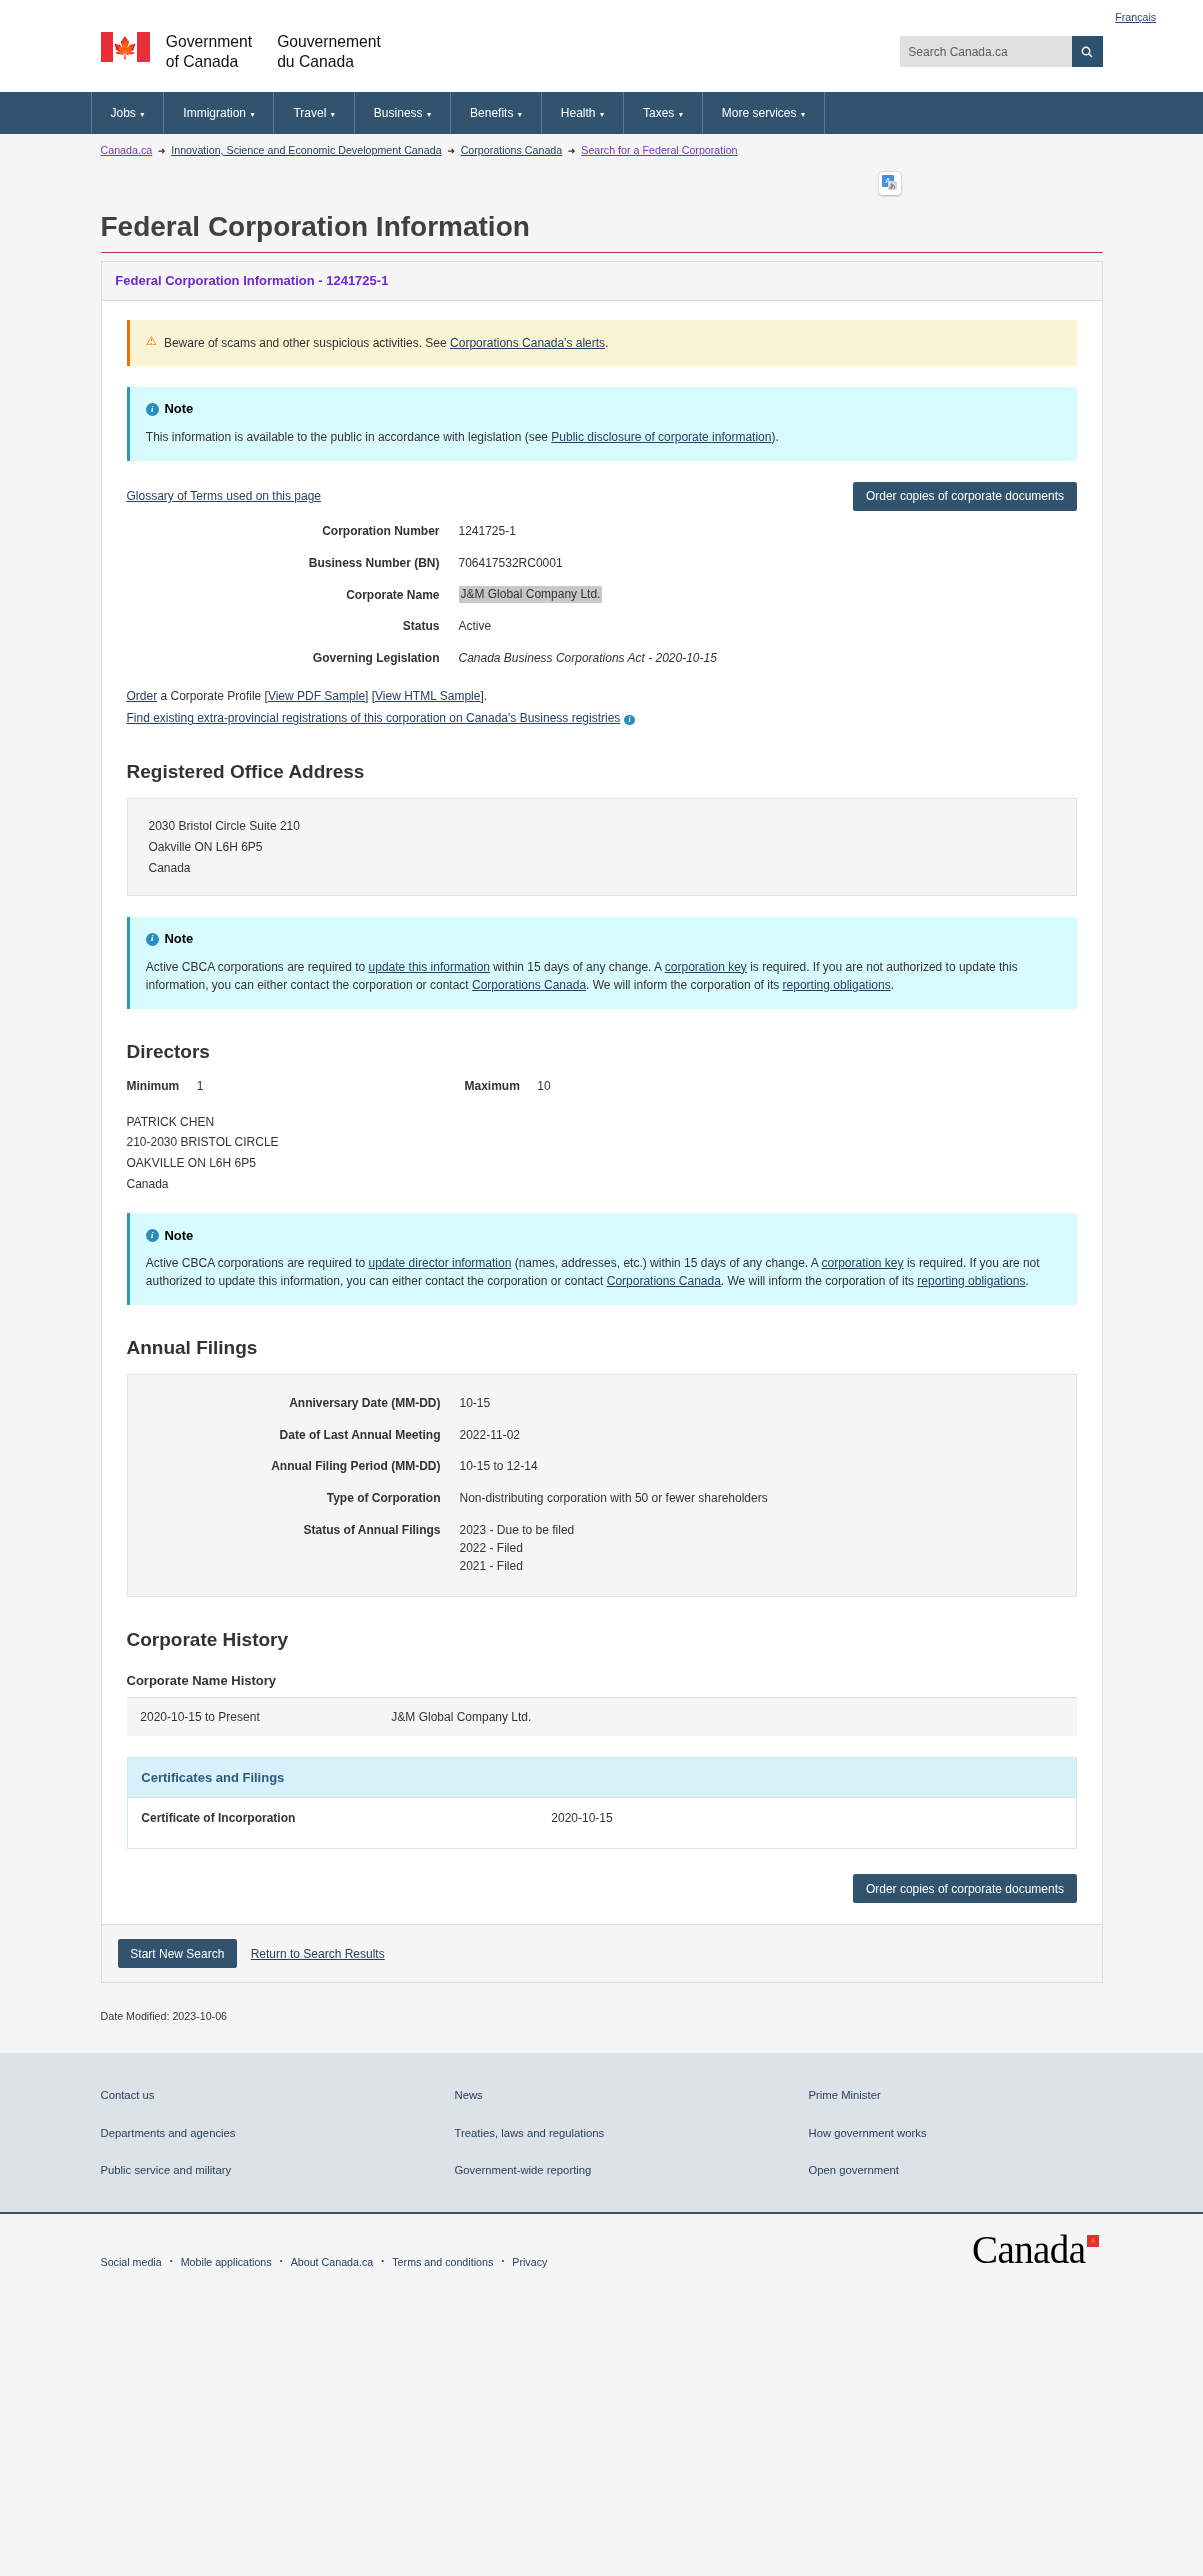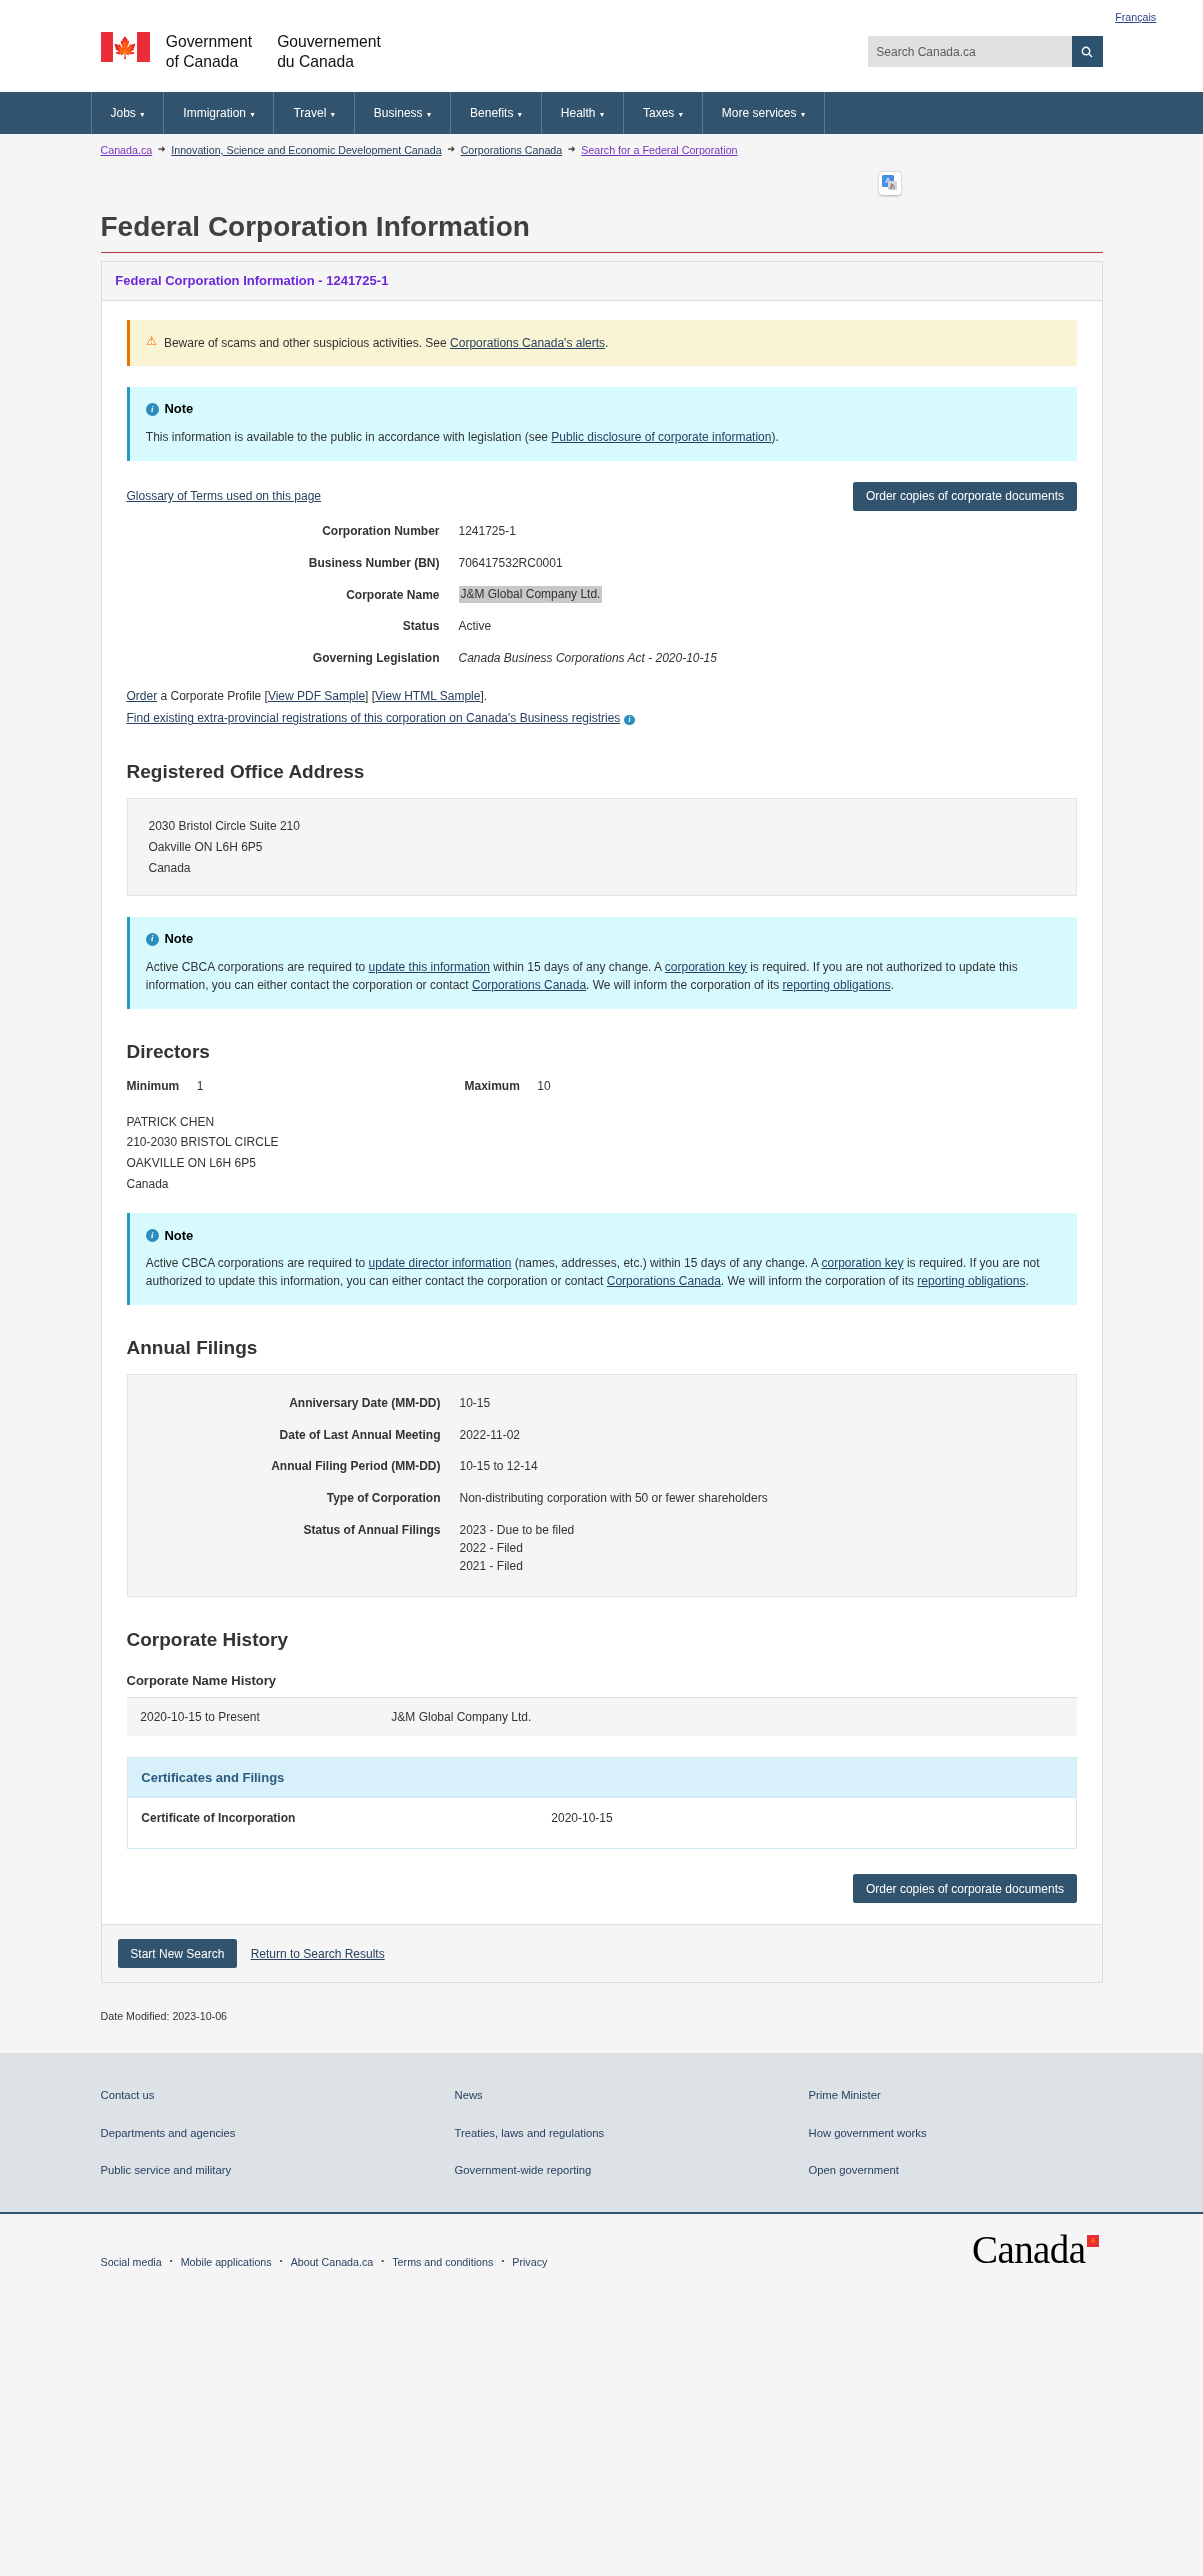--- a/index.html
+++ b/index.html
@@ -44,21 +44,21 @@
     color: #ea2d37; font-size: 21px; line-height: 1;
   }
   .sig {
     font-family: "Liberation Sans", sans-serif;
     font-size: 15.7px; line-height: 1.22; color: #111; font-weight: 400;
     display: flex; gap: 25px;
   }
   .sig div span { display: block; white-space: nowrap; }
   .searchwrap { margin-left: auto; display: flex; padding-top: 3.8px; padding-right: 60px; }
   .searchbox {
-    width: 204px; height: 31px; background: #e0e0e0; border: 0;
+    width: 172px; height: 31px; background: #e0e0e0; border: 0;
     padding: 0 8.8px; font-size: 12px; color: #555;
     font-family: "Liberation Sans", sans-serif;
   }
   .searchbox::placeholder { color: #5c5c5c; }
   .searchbtn {
     width: 31px; height: 31px; background: #2c5270; border: 0;
     display: flex; align-items: center; justify-content: center; cursor: pointer;
   }
 
   
@@ -72,21 +72,21 @@
     border-right: 0.6px solid #5d7b92; white-space: nowrap; cursor: pointer;
   }
   .menu-item:first-child { border-left: 0.6px solid #5d7b92; }
   .menu-item .caret { font-size: 8.1px; margin-left: 4.4px; }
 
   
   .bcbar { background: #f5f5f5; }
   .bc {
     width: 1122px; margin: 0 auto;
     padding: 8.1px 0 8.1px 60px; font-size: 10.7px;
-    display: flex; align-items: flex-start; flex-wrap: wrap;
+    display: flex; align-items: flex-end; flex-wrap: wrap;
   }
   .bc a { color: #284162; }
   .bc a.visited { color: #7834bc; }
   .bc .sep { margin: 0 5.6px; color: #333; font-size: 9.4px; }
 
   
   .translate-row { width: 1122px; margin: 0 auto; position: relative; height: 38px; }
   .translate-icon {
     position: absolute; left: 838px; top: 6.3px;
     width: 22.6px; height: 22.6px; background: #fff; border-radius: 3.8px;

